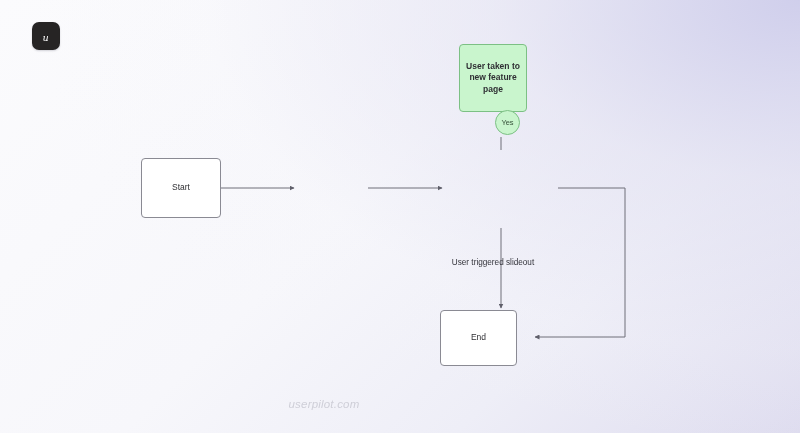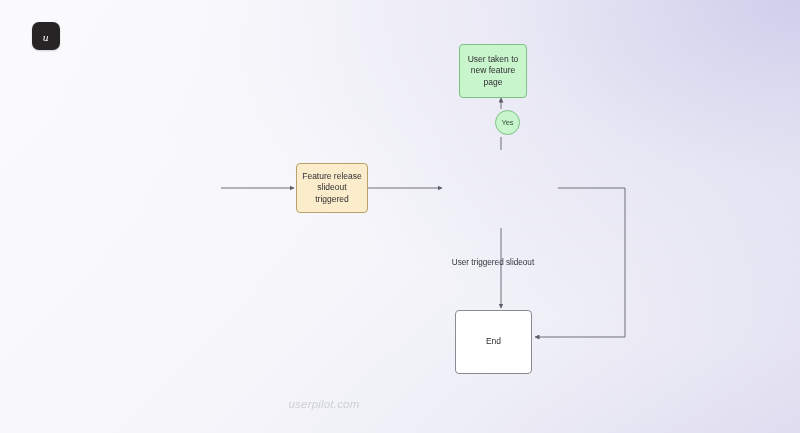--- a/index.html
+++ b/index.html
@@ -78,22 +78,22 @@
     background: #fbedcb;
     border-color: #b9a06a;
   }
   .node.green {
     background: #c9f5cd;
     border-color: #7cc084;
   }
 
   #n-start  { left: 141px; top: 158px; width: 80px;  height: 60px; }
   #n-trigger{ left: 296px; top: 163px; width: 72px;  height: 50px; padding: 0 4px; }
-  #n-success{ left: 459px; top: 44px;  width: 68px;  height: 54px; padding: 0 4px; }
-  #n-end    { left: 455px; top: 310px; width: 77px;  height: 64px; }
+  #n-success{ left: 459px; top: 44px;  width: 68px;  height: 68px; padding: 0 4px; font-weight: bold; }
+  #n-end    { left: 440px; top: 310px; width: 77px;  height: 56px; }
 
   
   #n-decision {
     position: absolute;
     left: 444px;
     top: 150px;
     width: 114px;
     height: 78px;
   }
   #n-decision .shape {
@@ -176,24 +176,24 @@
     <g fill="none" stroke="#6f6f79" stroke-width="1" marker-end="url(#arrow)">
       <path d="M 221 188 L 294 188"></path>
       <path d="M 368 188 L 442 188"></path>
       <path d="M 501 150 L 501 137" marker-end="none"></path>
       <path d="M 501 109 L 501 98"></path>
       <path d="M 501 228 L 501 308"></path>
       <path d="M 558 188 L 625 188 L 625 337 L 535 337"></path>
     </g>
   </svg>
 
-
-  <div id="n-trigger" class="node box yellow">
-    <span>Feature release slideout triggered</span>
-  </div>
+  <div id="n-start" class="node box plain">
+    <span>Start</span>
+  </div>
+
 
   <div id="n-success" class="node box green">
     <span>User taken to new feature page</span>
   </div>
 
   <div id="badge-yes">
     <span>Yes</span>
   </div>
 
 

